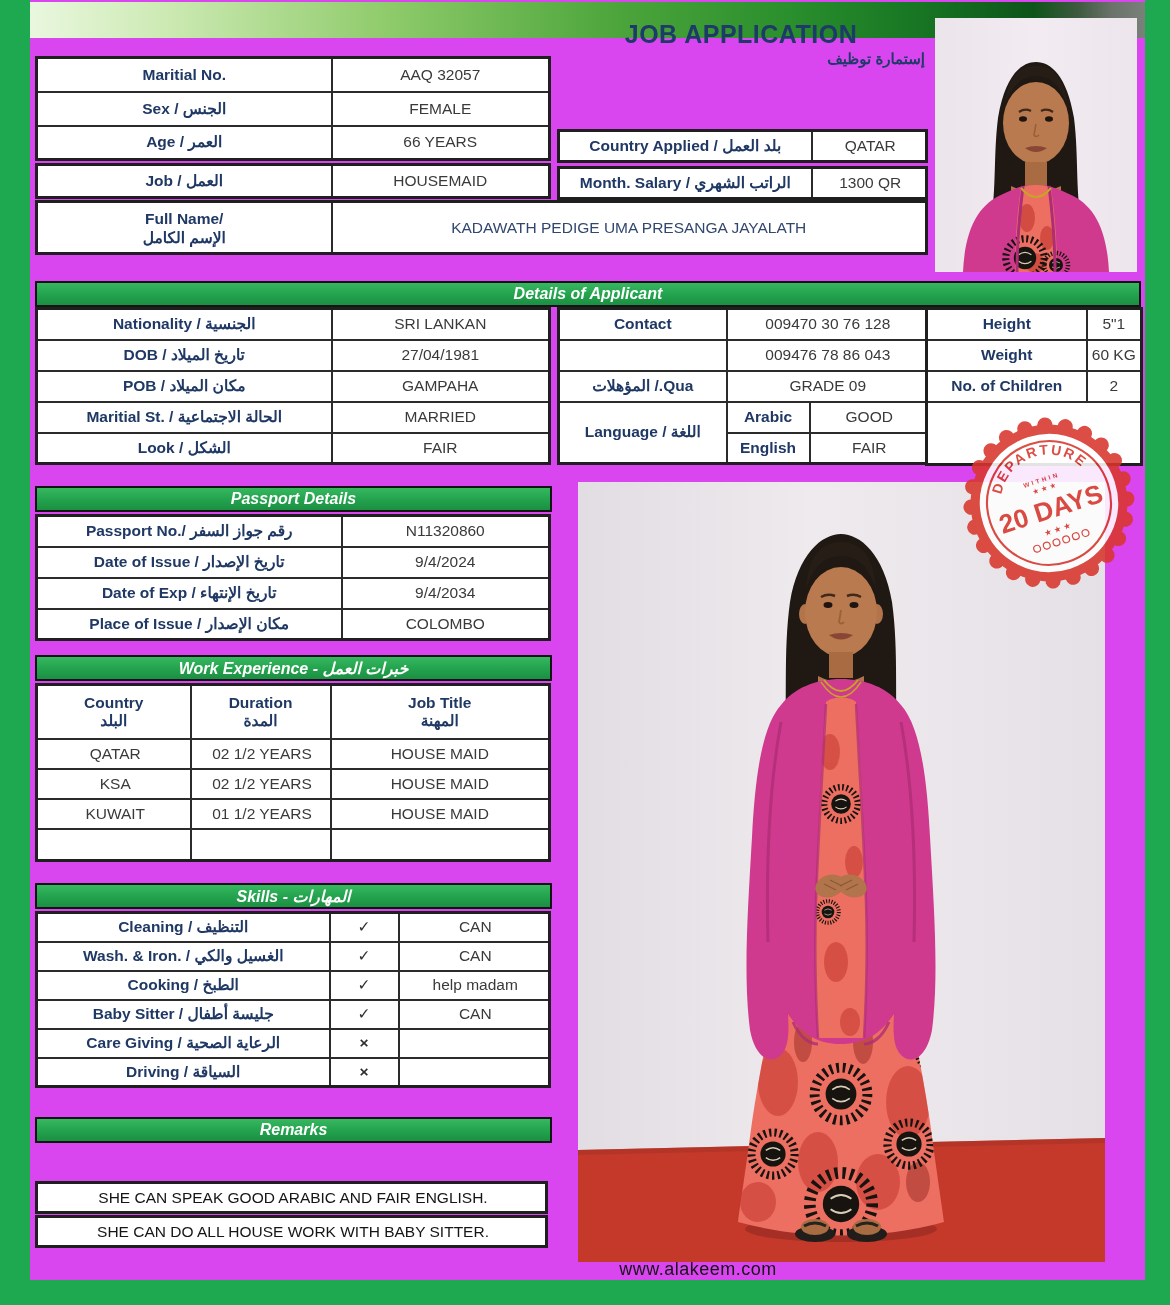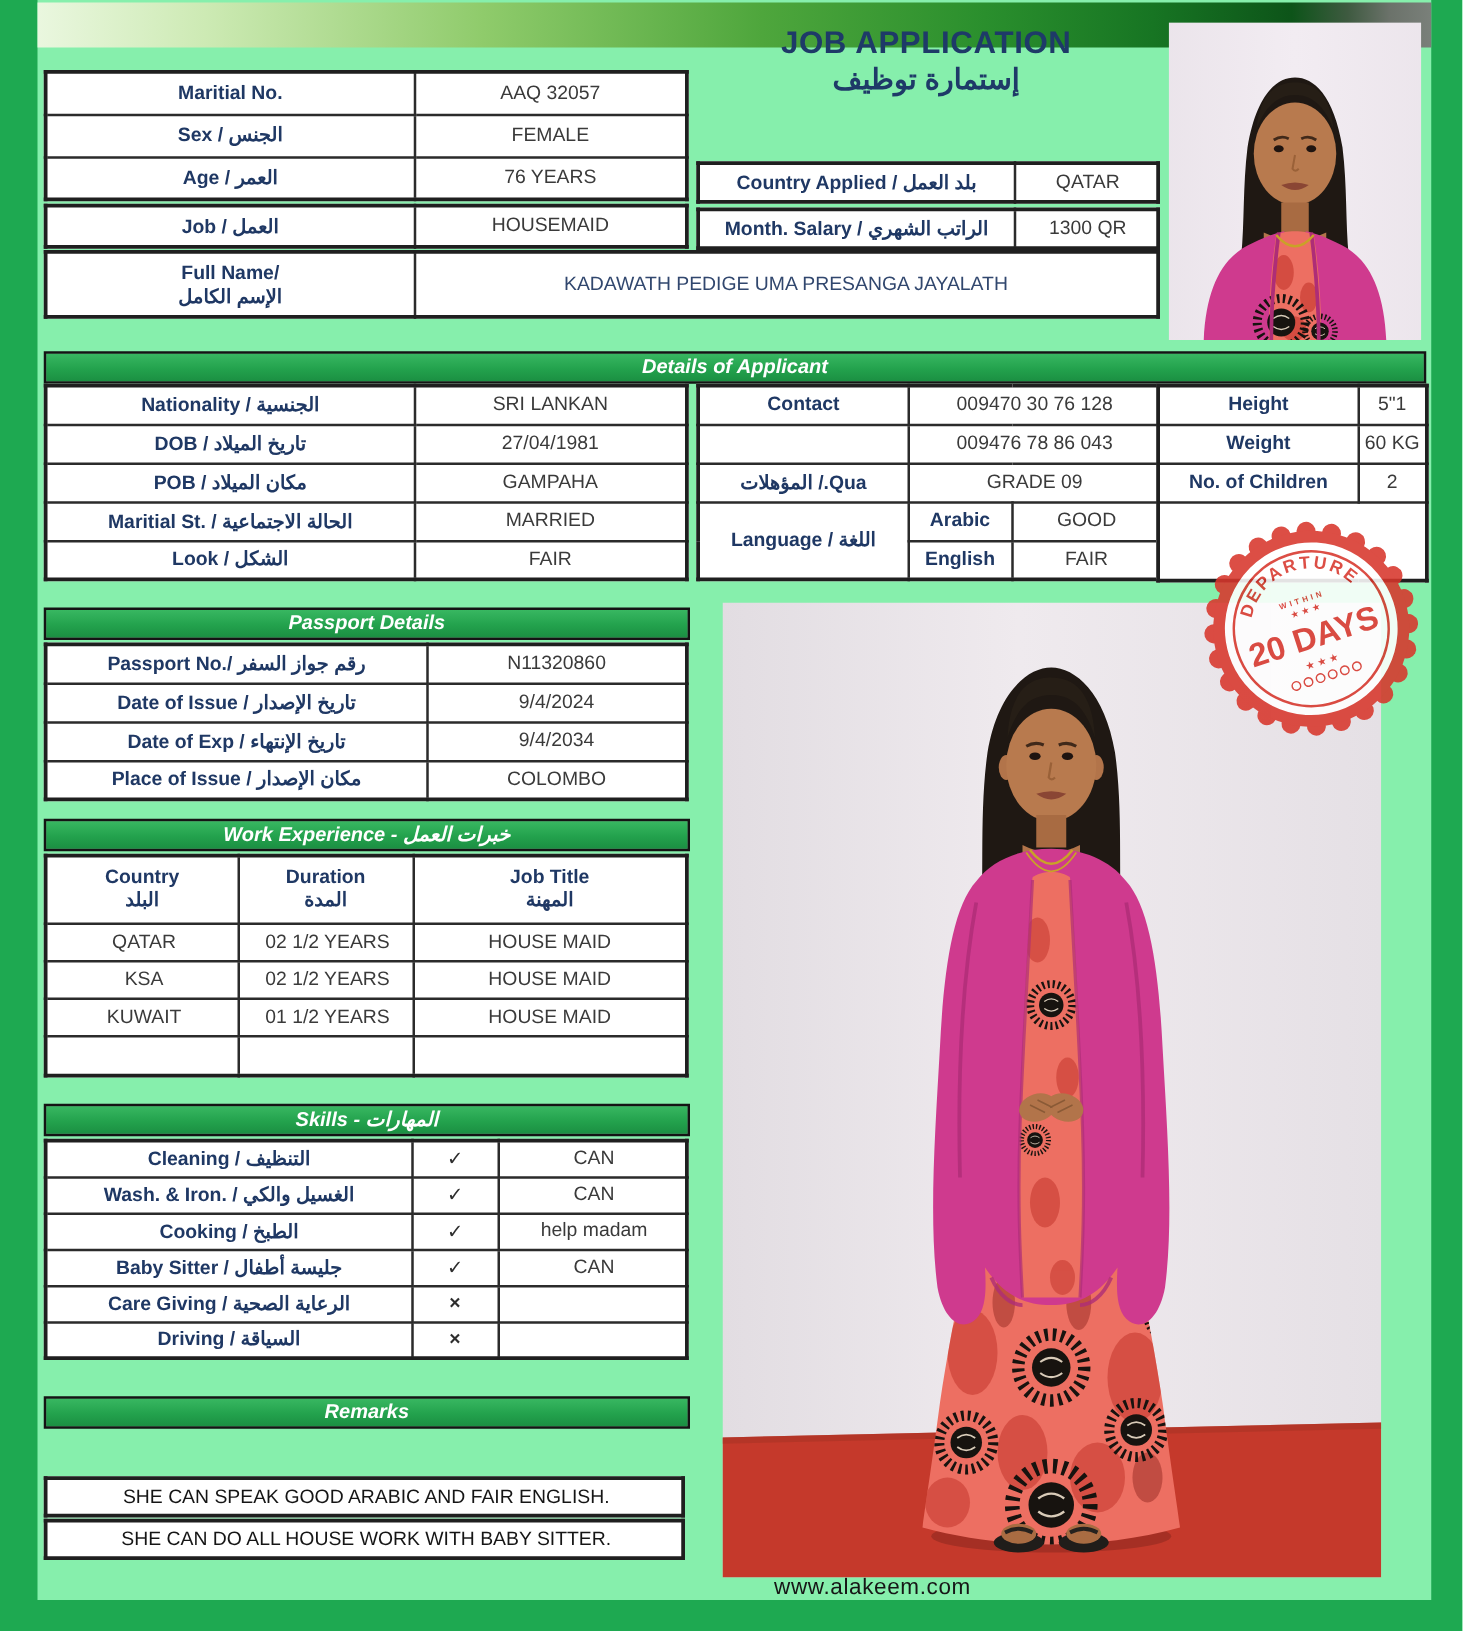--- a/index.html
+++ b/index.html
@@ -1,25 +1,25 @@
 <!DOCTYPE html>
 <html><head>
 <meta charset="utf-8">
 <style>
   html,body{margin:0;padding:0;background:#ffffff;}
-  .page{position:relative;width:1170px;height:1305px;background:#86efac;overflow:hidden;
+  .page{position:relative;width:1170px;height:1305px;background:#d946ef;overflow:hidden;
         font-family:"Liberation Sans",sans-serif;}
   .frame{position:absolute;background:#1ea951;}
   .topbar{position:absolute;left:30px;top:2px;width:1115px;height:36px;
     background:linear-gradient(90deg,#eaf7df 0%,#cdeab4 12%,#8fcb6b 32%,#4ea63c 52%,
       #2a8f2d 68%,#177523 80%,#0d5419 90%,#3e5a40 94%,#6b726a 97%,#7a807a 100%);}
   .title-en{position:absolute;left:557px;top:20px;width:368px;text-align:center;
     font-size:25px;font-weight:bold;color:#1e3a68;letter-spacing:.5px;}
-  .title-ar{position:absolute;left:557px;top:50px;width:368px;text-align:center;
-    font-size:23px;font-weight:bold;color:#1e3a68;direction:rtl;}
+  .title-ar{position:absolute;left:557px;top:50px;width:368px;
+    font-size:15px;font-weight:bold;color:#1e3a68;direction:rtl;}
   table.tbl{position:absolute;border-collapse:collapse;table-layout:fixed;background:#fff;
     border:3px solid #1f1f1f;}
   table.tbl td{border:2px solid #2b2b2b;font-size:15.5px;padding:0 4px;overflow:hidden;
     white-space:nowrap;vertical-align:middle;}
   .lbl{color:#1f3864;font-weight:bold;text-align:center;}
   .val{color:#3a3a3a;text-align:center;}
   .left{text-align:center;padding-left:7px !important;}
   .rtl{direction:rtl;}
   .bar{position:absolute;background:linear-gradient(180deg,#38b761 0%,#23a24d 55%,#1b8f42 100%);
     border:2px solid #141414;color:#ffffff;font-weight:bold;font-style:italic;
@@ -55,21 +55,21 @@
         <tr style="height:34px">
       <td class="lbl">Maritial No.</td>
       <td class="val">AAQ 32057</td>
     </tr>
     <tr style="height:34px">
       <td class="lbl">Sex / الجنس</td>
       <td class="val">FEMALE</td>
     </tr>
     <tr style="height:34px">
       <td class="lbl">Age / العمر</td>
-      <td class="val">76 YEARS</td>
+      <td class="val">66 YEARS</td>
     </tr>
   </tbody>
     </table>
 
   <table class="tbl" style="left:35px;top:163px;width:513px;padding-left:44px;">
     <colgroup>
         <col style="width:295px">
         <col style="width:218px">
       </colgroup>
     <tbody>

